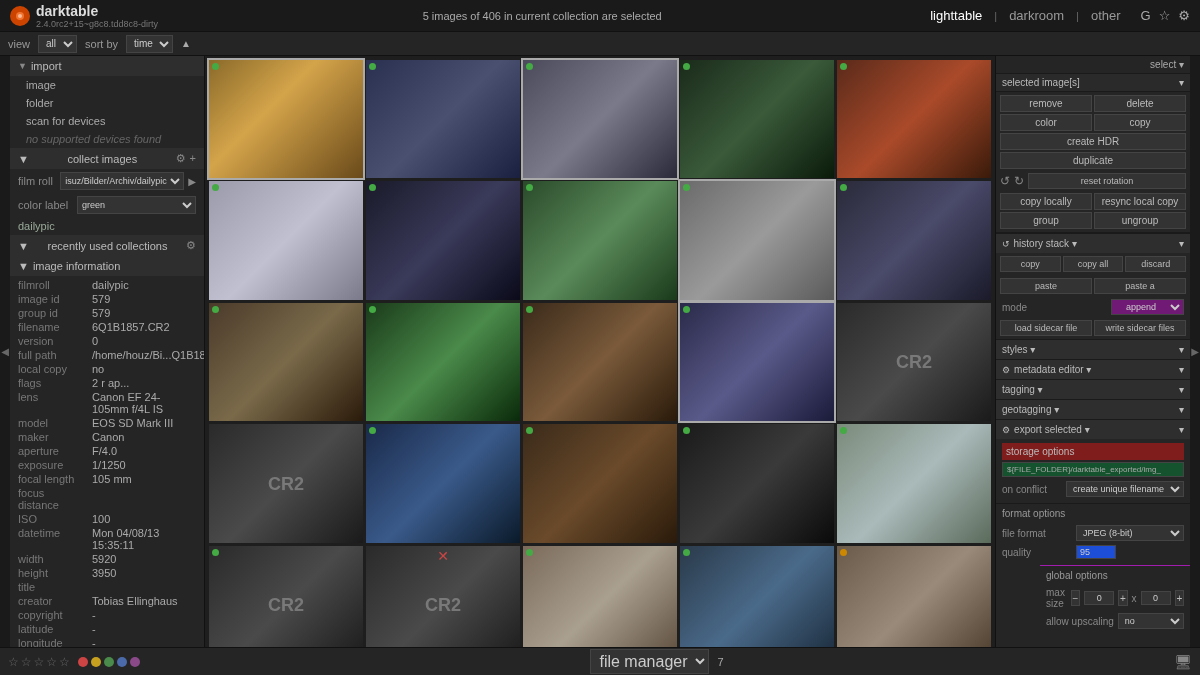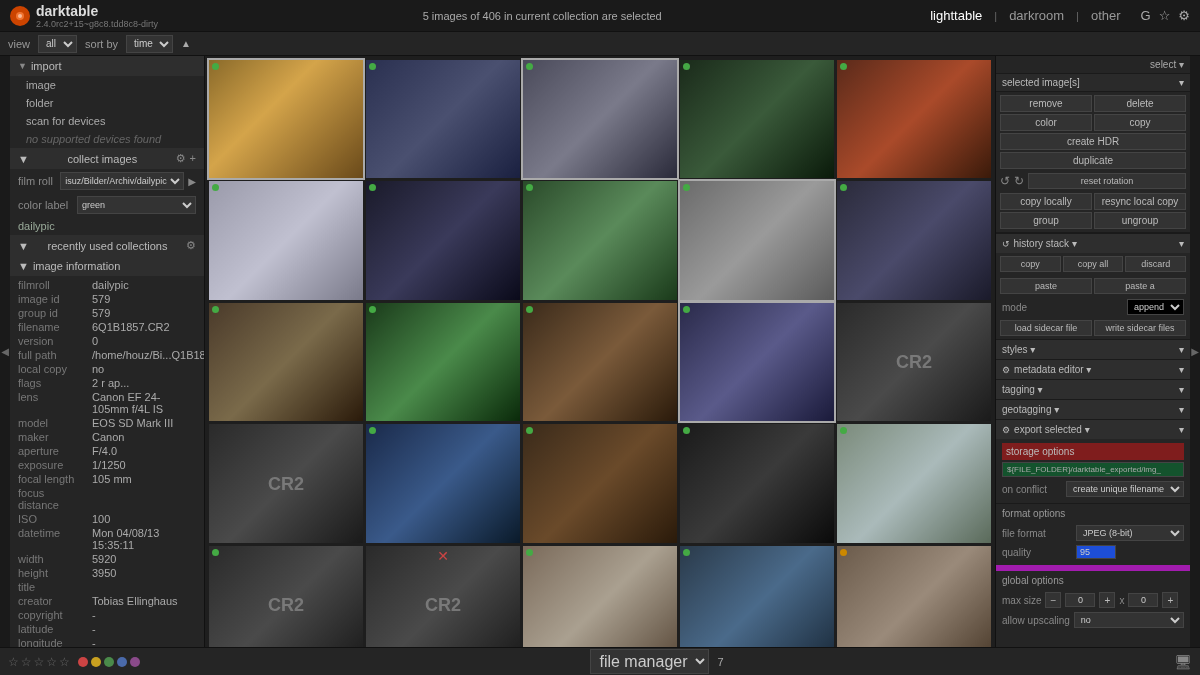--- a/index.html
+++ b/index.html
@@ -270,22 +270,22 @@
       flex: 1;
       background: #333; border: 1px solid #444; color: #bbb;
       font-size: 9px; padding: 2px; cursor: pointer;
     }
 
     .rp-mode-row {
       display: flex; align-items: center; padding: 2px 6px; gap: 4px;
     }
     .rp-mode-label { color: #888; }
     .rp-mode-select {
-      background: #000000; border: 1px solid #444; color: #ccc;
-      font-size: 9px; margin-left: auto; padding: 1px 2px;
+      background: #701a75; border: 1px solid #444; color: #ccc;
+      font-size: 9px; margin-left: auto; padding: 1px 10px;
     }
 
     .rp-sidecar-btns {
       display: flex; gap: 2px; padding: 3px 4px;
     }
     .rp-sidecar-btns button {
       flex: 1; background: #333; border: 1px solid #444; color: #bbb;
       font-size: 9px; padding: 2px; cursor: pointer;
     }
 
@@ -301,21 +301,21 @@
       font-size: 9px; flex: 1; padding: 1px 2px;
     }
     .rp-path-input {
       background: #14532d; border: 1px solid #444; color: #aaa;
       font-size: 9px; width: 100%; padding: 2px 4px; margin: 2px 0;
     }
 
     .format-options { padding: 4px 6px; border-top: 1px solid #1a1a1a; }
     .format-title { color: #999; font-size: 10px; margin-bottom: 4px; }
 
-    .global-options { padding: 4px 6px; border-top: 6px solid #a21caf; }
+    .global-options { padding: 4px 6px; border-top: 1px solid #a21caf; margin-left: 44px; }
     .global-title { color: #999; font-size: 10px; margin-bottom: 4px; }
 
     .size-row {
       display: flex; align-items: center; gap: 4px; padding: 2px 0;
     }
     .size-label { color: #888; }
     .size-input {
       background: #333; border: 1px solid #444; color: #ccc;
       font-size: 9px; width: 30px; padding: 1px 3px; text-align: center;
     }

